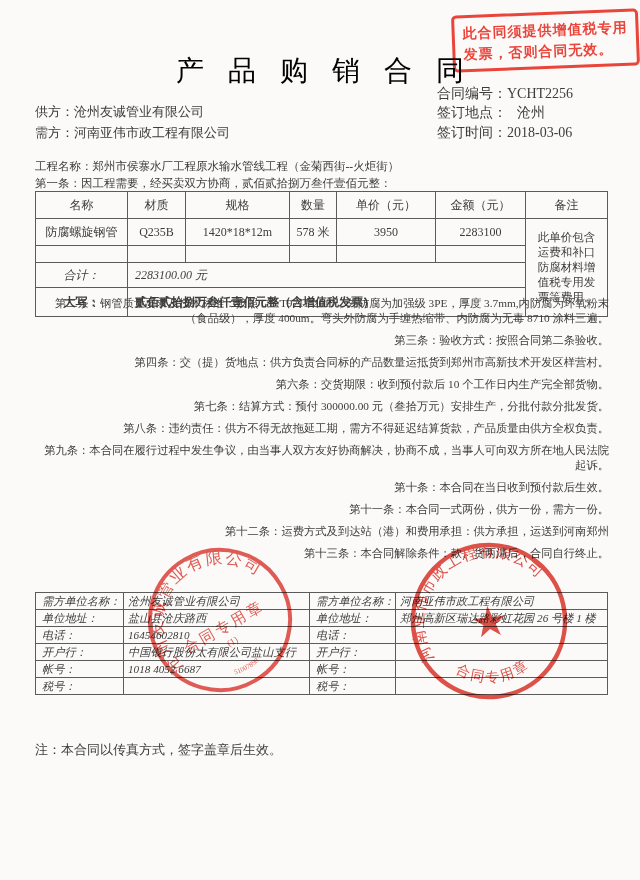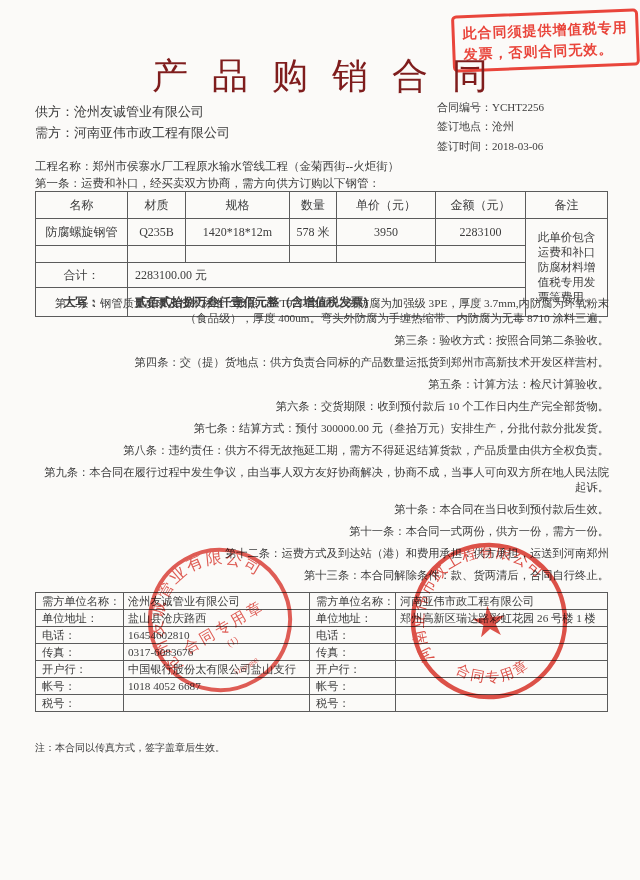--- a/index.html
+++ b/index.html
@@ -18,52 +18,52 @@
     position:absolute;left:452px;top:12px;
     border:3px solid #e8362c;border-radius:5px;
     padding:5px 8px 4px 8px;
     color:#e8362c;font-weight:bold;font-size:14px;line-height:1.5;
     letter-spacing:1px;white-space:nowrap;
     transform:rotate(-2.2deg);
     opacity:.92;
   }
   .title{
     position:absolute;left:0;top:52px;width:640px;
-    text-align:center;font-size:36px;color:#7f1d1d;
+    text-align:center;font-size:28px;color:#000000;
     letter-spacing:24px;padding-left:24px;box-sizing:border-box;
     font-weight:500;
   }
   .parties{position:absolute;left:35px;top:101px;font-size:13px;line-height:21px;}
-  .meta{position:absolute;left:437px;top:98px;font-size:11px;line-height:19px;}
-  .meta .gap{font-family:Liberation Mono, monospace;}
+  .meta{position:absolute;left:437px;top:84px;font-size:14px;line-height:19px;}
+  .meta .gap{margin-left:10px;font-family:Liberation Mono, monospace;}
   .project-line{position:absolute;left:35px;top:159px;font-size:11.5px;}
   .clause-one{position:absolute;left:35px;top:176px;font-size:11.5px;}
 
   table{border-collapse:collapse;table-layout:fixed;}
   td,th{border:1px solid #5b5b5b;font-weight:normal;overflow:hidden;}
 
   .main-table{position:absolute;left:35px;top:191px;width:572px;font-size:12px;}
   .main-table th{height:24px;text-align:center;}
   .main-table td{text-align:center;}
   .main-table .r-prod td{height:24px;}
   .main-table .r-empty td{height:14px;}
-  .main-table .r-total td{height:22px;}
+  .main-table .r-total td{height:22px;font-style:italic;}
   .main-table .r-words td{height:26px;font-weight:bold;}
   .main-table .val-left{text-align:left;padding-left:7px;}
   .remark-cell{font-size:11.5px;line-height:15px;text-align:center;vertical-align:middle;padding:0 3px;}
 
   .clauses{position:absolute;left:35px;top:296px;width:574px;font-size:11.3px;line-height:15px;}
   .clauses p{margin:0 0 7px 0;text-align:right;}
   .clauses p.hang{padding-left:28px;text-indent:-28px;}
 
-  .party-table{position:absolute;left:35px;top:592px;width:572px;font-size:11.2px;}
+  .party-table{position:absolute;left:35px;top:592px;width:572px;font-size:11.2px;font-style:italic;}
   .party-table td{height:16px;padding:0 4px;text-align:left;white-space:nowrap;}
   .party-table .lbl{padding-left:6px;}
 
-  .footer-note{position:absolute;left:35px;top:741px;font-size:10px;}
+  .footer-note{position:absolute;left:35px;top:741px;font-size:13px;}
 
   
   .stamp{position:absolute;mix-blend-mode:multiply;pointer-events:none;}
   .stamp-left{left:138px;top:538px;opacity:.82;}
   .stamp-right{left:403px;top:535px;opacity:.88;}
 </style>
 </head>
 <body>
 
 <div class="page">
@@ -90,21 +90,21 @@
     </div>
     <div>
       <span>签订地点：</span><span class="gap">沧州</span>
     </div>
     <div>
       <span>签订时间：</span><span>2018-03-06</span>
     </div>
   </div>
 
   <div class="project-line">工程名称：郑州市侯寨水厂工程原水输水管线工程（金菊西街--火炬街）</div>
-  <div class="clause-one">第一条：运费和补口，经买卖双方协商，需方向供方订购以下钢管：</div>
+  <div class="clause-one">第一条：因工程需要，经买卖双方协商，贰佰贰拾捌万叁仟壹佰元整：</div>
 
   <table class="main-table">
     <colgroup>
       <col style="width:92px">
         <col style="width:58px">
         <col style="width:104px">
       <col style="width:47px">
         <col style="width:99px">
         <col style="width:90px">
         <col style="width:82px">
@@ -150,21 +150,20 @@
       <td>大写：</td>
       <td colspan="5" class="val-left">贰佰贰拾捌万叁仟壹佰元整（含增值税发票）</td>
     </tr>
   </tbody>
     </table>
 
   <div class="clauses">
     <p>第二条：钢管质量要求及技术标准：按照 GB/T9711-2017，外防腐为加强级 3PE，厚度 3.7mm,内防腐为环氧粉末（食品级），厚度 400um。弯头外防腐为手缠热缩带、内防腐为无毒 8710 涂料三遍。</p>
     <p>第三条：验收方式：按照合同第二条验收。</p>
     <p>第四条：交（提）货地点：供方负责合同标的产品数量运抵货到郑州市高新技术开发区样营村。</p>
-    <p>第五条：计算方法：检尺计算验收。</p>
     <p>第六条：交货期限：收到预付款后 10 个工作日内生产完全部货物。</p>
     <p>第七条：结算方式：预付 300000.00 元（叁拾万元）安排生产，分批付款分批发货。</p>
     <p>第八条：违约责任：供方不得无故拖延工期，需方不得延迟结算货款，产品质量由供方全权负责。</p>
     <p class="hang">第九条：本合同在履行过程中发生争议，由当事人双方友好协商解决，协商不成，当事人可向双方所在地人民法院起诉。</p>
     <p>第十条：本合同在当日收到预付款后生效。</p>
     <p>第十一条：本合同一式两份，供方一份，需方一份。</p>
     <p>第十二条：运费方式及到达站（港）和费用承担：供方承担，运送到河南郑州</p>
     <p>第十三条：本合同解除条件：款、货两清后，合同自行终止。</p>
   </div>
 
@@ -188,26 +187,20 @@
       <td class="lbl">单位地址：</td>
       <td>郑州高新区瑞达路彩虹花园 26 号楼 1 楼</td>
     </tr>
     <tr>
       <td class="lbl">电话：</td>
       <td>16454602810</td>
       <td class="lbl">电话：</td>
       <td></td>
     </tr>
     <tr>
-      <td class="lbl">传真：</td>
-      <td>0317-6083676</td>
-      <td class="lbl">传真：</td>
-      <td></td>
-    </tr>
-    <tr>
       <td class="lbl">开户行：</td>
       <td>中国银行股份太有限公司盐山支行</td>
       <td class="lbl">开户行：</td>
       <td></td>
     </tr>
     <tr>
       <td class="lbl">帐号：</td>
       <td>1018 4052 6687</td>
       <td class="lbl">帐号：</td>
       <td></td>

